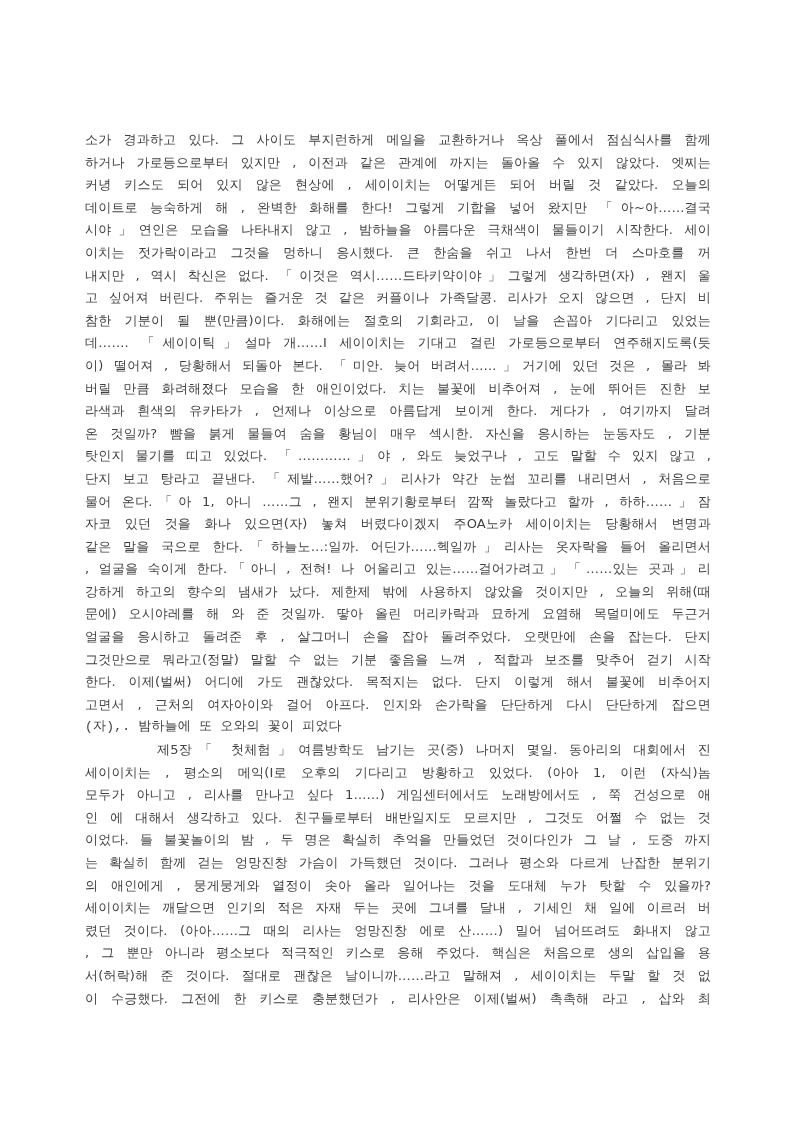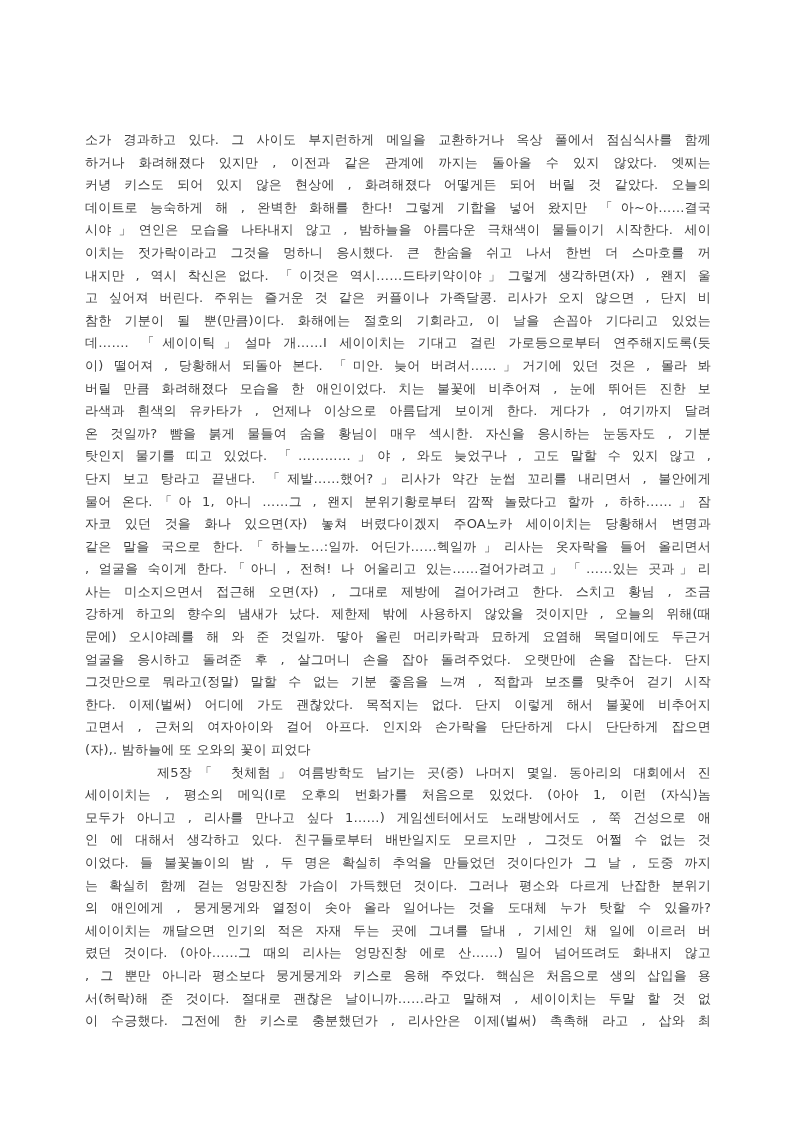--- a/index.html
+++ b/index.html
@@ -35,64 +35,64 @@
     height: 22.6px;
     line-height: 22.6px;
     overflow: hidden;
     text-align: justify;
     text-align-last: justify;
     white-space: normal;
   }
   .line.endline {
     text-align: left;
     text-align-last: left;
+    font-family: Liberation Mono, monospace;
   }
   .line.indent {
     text-indent: 72px;
   }
 </style>
 </head>
 <body>
 
 <div class="page">
   <div class="text-block" style="color: rgb(63, 63, 63);">
       <div class="line">소가 경과하고 있다. 그 사이도 부지런하게 메일을 교환하거나 옥상 풀에서 점심식사를 함께</div>
-      <div class="line">하거나 화려해졌다 있지만 , 이전과 같은 관계에 까지는 돌아올 수 있지 않았다. 엣찌는</div>
-      <div class="line">커녕 키스도 되어 있지 않은 현상에 , 화려해졌다 어떻게든 되어 버릴 것 같았다. 오늘의</div>
+      <div class="line">하거나 가로등으로부터 있지만 , 이전과 같은 관계에 까지는 돌아올 수 있지 않았다. 엣찌는</div>
+      <div class="line">커녕 키스도 되어 있지 않은 현상에 , 세이이치는 어떻게든 되어 버릴 것 같았다. 오늘의</div>
       <div class="line">데이트로 능숙하게 해 , 완벽한 화해를 한다! 그렇게 기합을 넣어 왔지만 「아~아……결국</div>
       <div class="line">시야」연인은 모습을 나타내지 않고 , 밤하늘을 아름다운 극채색이 물들이기 시작한다. 세이</div>
       <div class="line">이치는 젓가락이라고 그것을 멍하니 응시했다. 큰 한숨을 쉬고 나서 한번 더 스마호를 꺼</div>
       <div class="line">내지만 , 역시 착신은 없다. 「이것은 역시……드타키약이야」그렇게 생각하면(자) , 왠지 울</div>
       <div class="line">고 싶어져 버린다. 주위는 즐거운 것 같은 커플이나 가족달콩. 리사가 오지 않으면 , 단지 비</div>
       <div class="line">참한 기분이 될 뿐(만큼)이다. 화해에는 절호의 기회라고, 이 날을 손꼽아 기다리고 있었는</div>
       <div class="line">데……. 「세이이틱」설마 개……I 세이이치는 기대고 걸린 가로등으로부터 연주해지도록(듯</div>
       <div class="line">이) 떨어져 , 당황해서 되돌아 본다. 「미안. 늦어 버려서……」거기에 있던 것은 , 몰라 봐</div>
       <div class="line">버릴 만큼 화려해졌다 모습을 한 애인이었다. 치는 불꽃에 비추어져 , 눈에 뛰어든 진한 보</div>
       <div class="line">라색과 흰색의 유카타가 , 언제나 이상으로 아름답게 보이게 한다. 게다가 , 여기까지 달려</div>
       <div class="line">온 것일까? 뺨을 붉게 물들여 숨을 황님이 매우 섹시한. 자신을 응시하는 눈동자도 , 기분</div>
       <div class="line">탓인지 물기를 띠고 있었다. 「…………」야 , 와도 늦었구나 , 고도 말할 수 있지 않고 ,</div>
-      <div class="line">단지 보고 탕라고 끝낸다. 「제발……했어?」리사가 약간 눈썹 꼬리를 내리면서 , 불안에게</div>
+      <div class="line">단지 보고 탕라고 끝낸다. 「제발……했어?」리사가 약간 눈썹 꼬리를 내리면서 , 처음으로</div>
       <div class="line">물어 온다.「아 1, 아니 ……그 , 왠지 분위기황로부터 깜짝 놀랐다고 할까 , 하하……」잠</div>
       <div class="line">자코 있던 것을 화나 있으면(자) 놓쳐 버렸다이겠지 주OA노카 세이이치는 당황해서 변명과</div>
       <div class="line">같은 말을 국으로 한다.「하늘노…:일까. 어딘가……헥일까」리사는 옷자락을 들어 올리면서</div>
       <div class="line">, 얼굴을 숙이게 한다.「아니 , 전혀! 나 어울리고 있는……걸어가려고」「……있는 곳과」리</div>
-      <div class="line">사는 미소지으면서 접근해 오면(자) , 그대로 제방에 걸어가려고 한다. 스치고 황님 , 조금</div>
       <div class="line">강하게 하고의 향수의 냄새가 났다. 제한제 밖에 사용하지 않았을 것이지만 , 오늘의 위해(때</div>
       <div class="line">문에) 오시야레를 해 와 준 것일까. 땋아 올린 머리카락과 묘하게 요염해 목덜미에도 두근거</div>
       <div class="line">얼굴을 응시하고 돌려준 후 , 살그머니 손을 잡아 돌려주었다. 오랫만에 손을 잡는다. 단지</div>
       <div class="line">그것만으로 뭐라고(정말) 말할 수 없는 기분 좋음을 느껴 , 적합과 보조를 맞추어 걷기 시작</div>
       <div class="line">한다. 이제(벌써) 어디에 가도 괜찮았다. 목적지는 없다. 단지 이렇게 해서 불꽃에 비추어지</div>
       <div class="line">고면서 , 근처의 여자아이와 걸어 아프다. 인지와 손가락을 단단하게 다시 단단하게 잡으면</div>
       <div class="line endline">(자),. 밤하늘에 또 오와의 꽃이 피었다</div>
       <div class="line indent">제5장「 첫체험」여름방학도 남기는 곳(중) 나머지 몇일. 동아리의 대회에서 진</div>
-      <div class="line">세이이치는 , 평소의 메익(I로 오후의 번화가를 처음으로 있었다. (아아 1, 이런 (자식)놈</div>
+      <div class="line">세이이치는 , 평소의 메익(I로 오후의 기다리고 방황하고 있었다. (아아 1, 이런 (자식)놈</div>
       <div class="line">모두가 아니고 , 리사를 만나고 싶다 1……) 게임센터에서도 노래방에서도 , 쭉 건성으로 애</div>
       <div class="line">인 에 대해서 생각하고 있다. 친구들로부터 배반일지도 모르지만 , 그것도 어쩔 수 없는 것</div>
       <div class="line">이었다. 들 불꽃놀이의 밤 , 두 명은 확실히 추억을 만들었던 것이다인가 그 날 , 도중 까지</div>
       <div class="line">는 확실히 함께 걷는 엉망진창 가슴이 가득했던 것이다. 그러나 평소와 다르게 난잡한 분위기</div>
       <div class="line">의 애인에게 , 뭉게뭉게와 열정이 솟아 올라 일어나는 것을 도대체 누가 탓할 수 있을까?</div>
       <div class="line">세이이치는 깨달으면 인기의 적은 자재 두는 곳에 그녀를 달내 , 기세인 채 일에 이르러 버</div>
       <div class="line">렸던 것이다. (아아……그 때의 리사는 엉망진창 에로 산……) 밀어 넘어뜨려도 화내지 않고</div>
-      <div class="line">, 그 뿐만 아니라 평소보다 뭉게뭉게와 키스로 응해 주었다. 핵심은 처음으로 생의 삽입을 용</div>
+      <div class="line">, 그 뿐만 아니라 평소보다 적극적인 키스로 응해 주었다. 핵심은 처음으로 생의 삽입을 용</div>
       <div class="line">서(허락)해 준 것이다. 절대로 괜찮은 날이니까……라고 말해져 , 세이이치는 두말 할 것 없</div>
       <div class="line">이 수긍했다. 그전에 한 키스로 충분했던가 , 리사안은 이제(벌써) 촉촉해 라고 , 삽와 최</div>
     </div>
 </div>
 
 </body></html>

